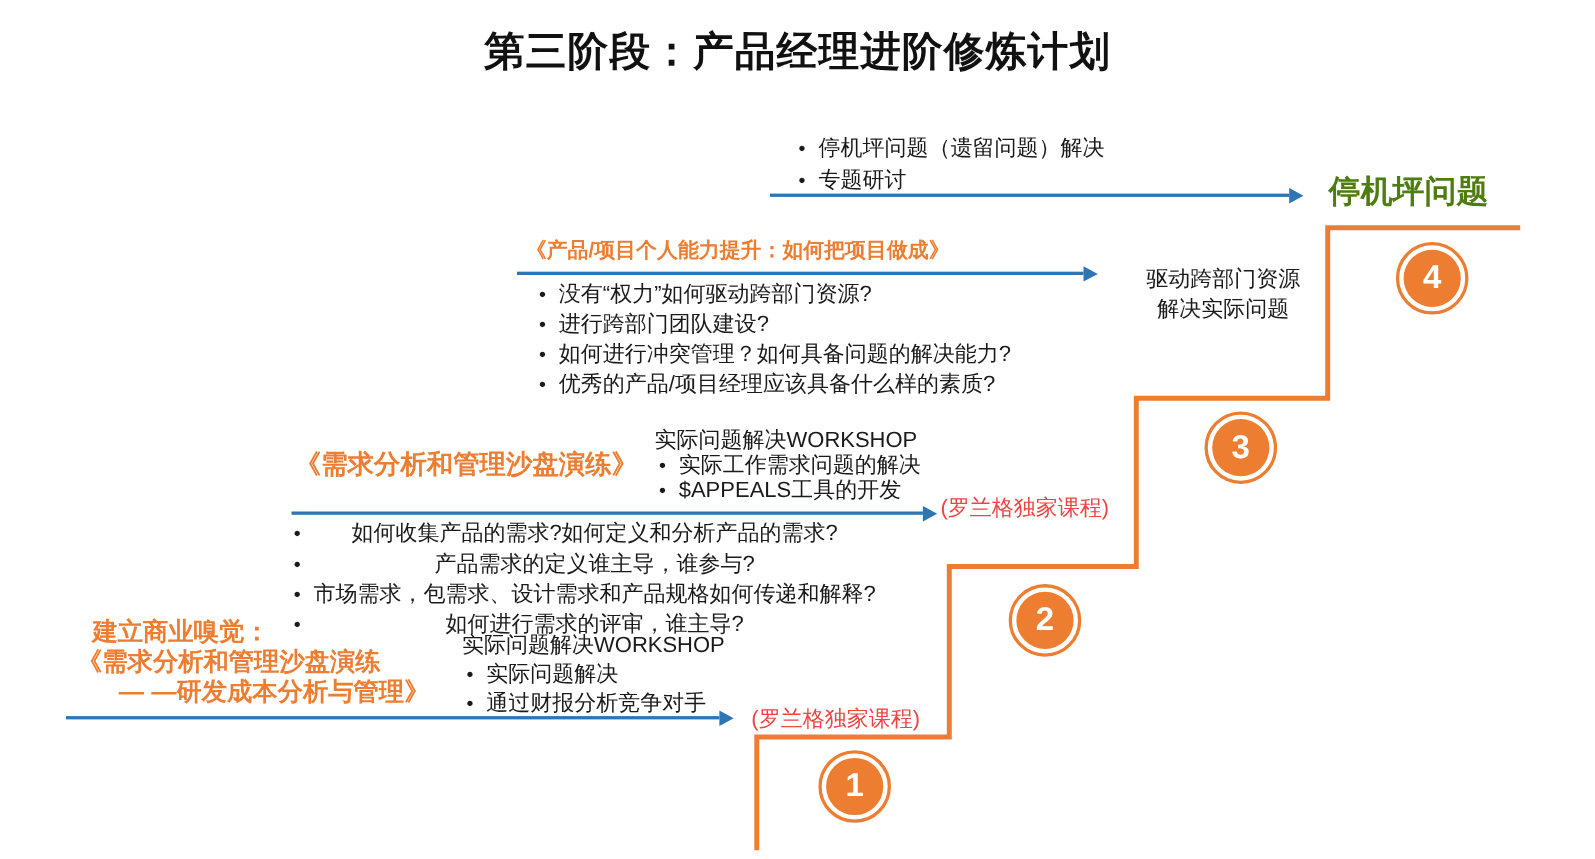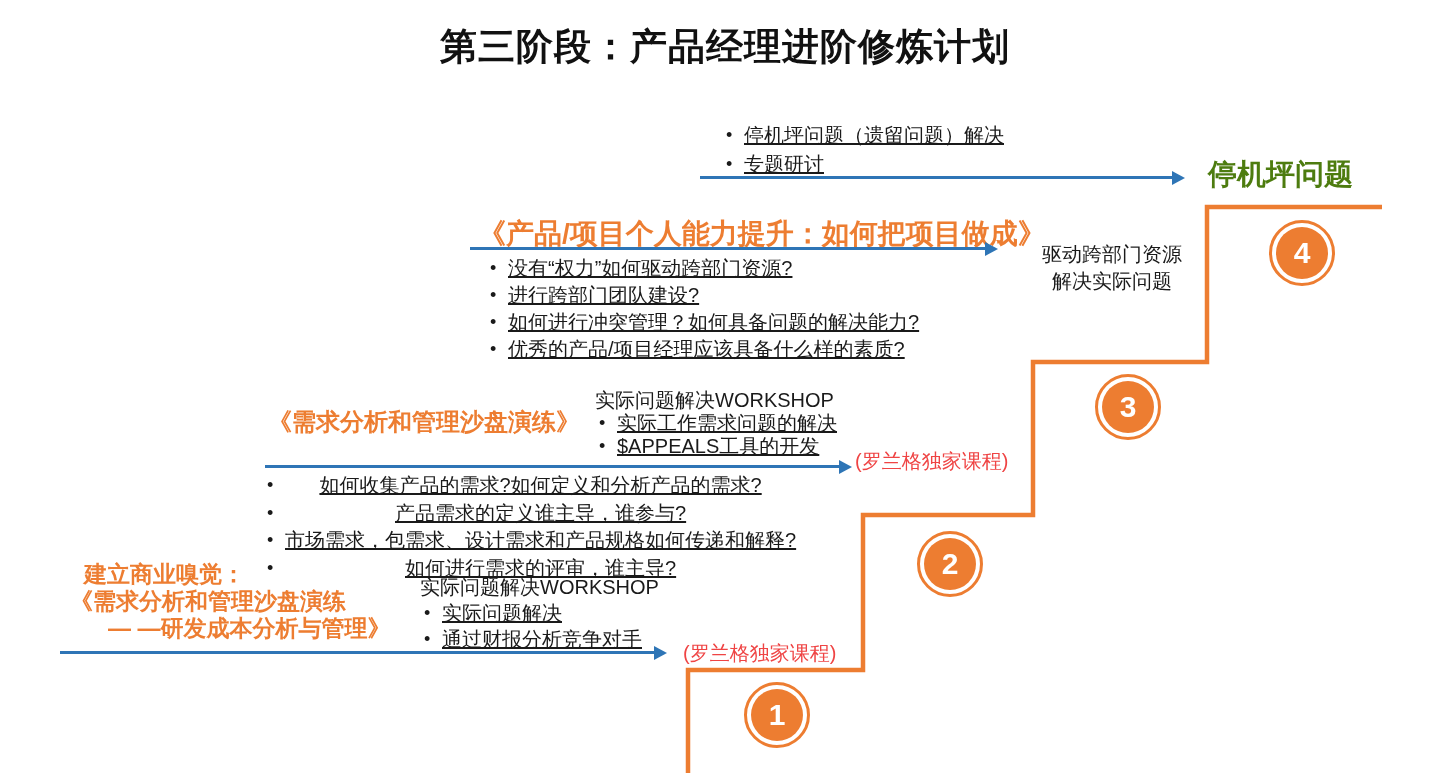--- a/index.html
+++ b/index.html
@@ -12,21 +12,21 @@
     font-size:37px;font-weight:bold;color:#111;letter-spacing:1px;
   }
   
   .arrow{position:absolute;height:0;border-top:3px solid #2E75B6;}
   .arrow::after{
     content:"";position:absolute;right:-13px;top:-8.5px;width:0;height:0;
     border-left:13px solid #2E75B6;border-top:7px solid transparent;border-bottom:7px solid transparent;
   }
   
   .bullets{list-style:none;margin:0;padding:0;font-size:20px;}
-  .bullets li{position:relative;padding-left:22px;text-decoration:underline;}
+  .bullets li{position:relative;padding-left:22px;}
   .bullets li::before{content:"•";position:absolute;left:4px;top:0;font-size:18px;color:#1a1a1a;}
   .orange-head{color:#ED7D31;font-weight:bold;}
   .ws{position:absolute;font-size:20px;}
   .ws .ws-title{padding-left:0;}
   .note{position:absolute;font-size:20px;color:#ef4444;}
   
   .stairs{position:absolute;left:0;top:0;pointer-events:none;}
   .circle{
     position:absolute;width:66px;height:66px;border-radius:50%;
     border:3px solid #ED7D31;background:#fff;display:flex;align-items:center;justify-content:center;
@@ -50,21 +50,21 @@
     <li>停机坪问题（遗留问题）解决</li>
     <li>专题研讨</li>
   </ul>
   <div class="arrow" style="left:700px;top:176px;width:472px;"></div>
   <div class="result-head" style="left:1208px;top:155px;">停机坪问题</div>
   <div class="centered-note" style="left:1022px;top:241px;width:180px;">
     <div>驱动跨部门资源</div>
     <div>解决实际问题</div>
   </div>
 
-  <div class="orange-head" style="position:absolute;left:478px;top:215px;font-size:28px;">《产品/项目个人能力提升：如何把项目做成》</div>
+  <div class="orange-head" style="position:absolute;left:478px;top:215px;font-size:19px;">《产品/项目个人能力提升：如何把项目做成》</div>
   <div class="arrow" style="left:470px;top:247px;width:515px;"></div>
   <ul class="bullets" style="position:absolute;left:486px;top:255px;line-height:27px;">
     <li>没有“权力”如何驱动跨部门资源?</li>
     <li>进行跨部门团队建设?</li>
     <li>如何进行冲突管理？如何具备问题的解决能力?</li>
     <li>优秀的产品/项目经理应该具备什么样的素质?</li>
   </ul>
 
   <div class="orange-head" style="position:absolute;left:268px;top:406px;font-size:24px;">《需求分析和管理沙盘演练》</div>
   <div class="ws" style="left:595px;top:389px;line-height:23px;">

